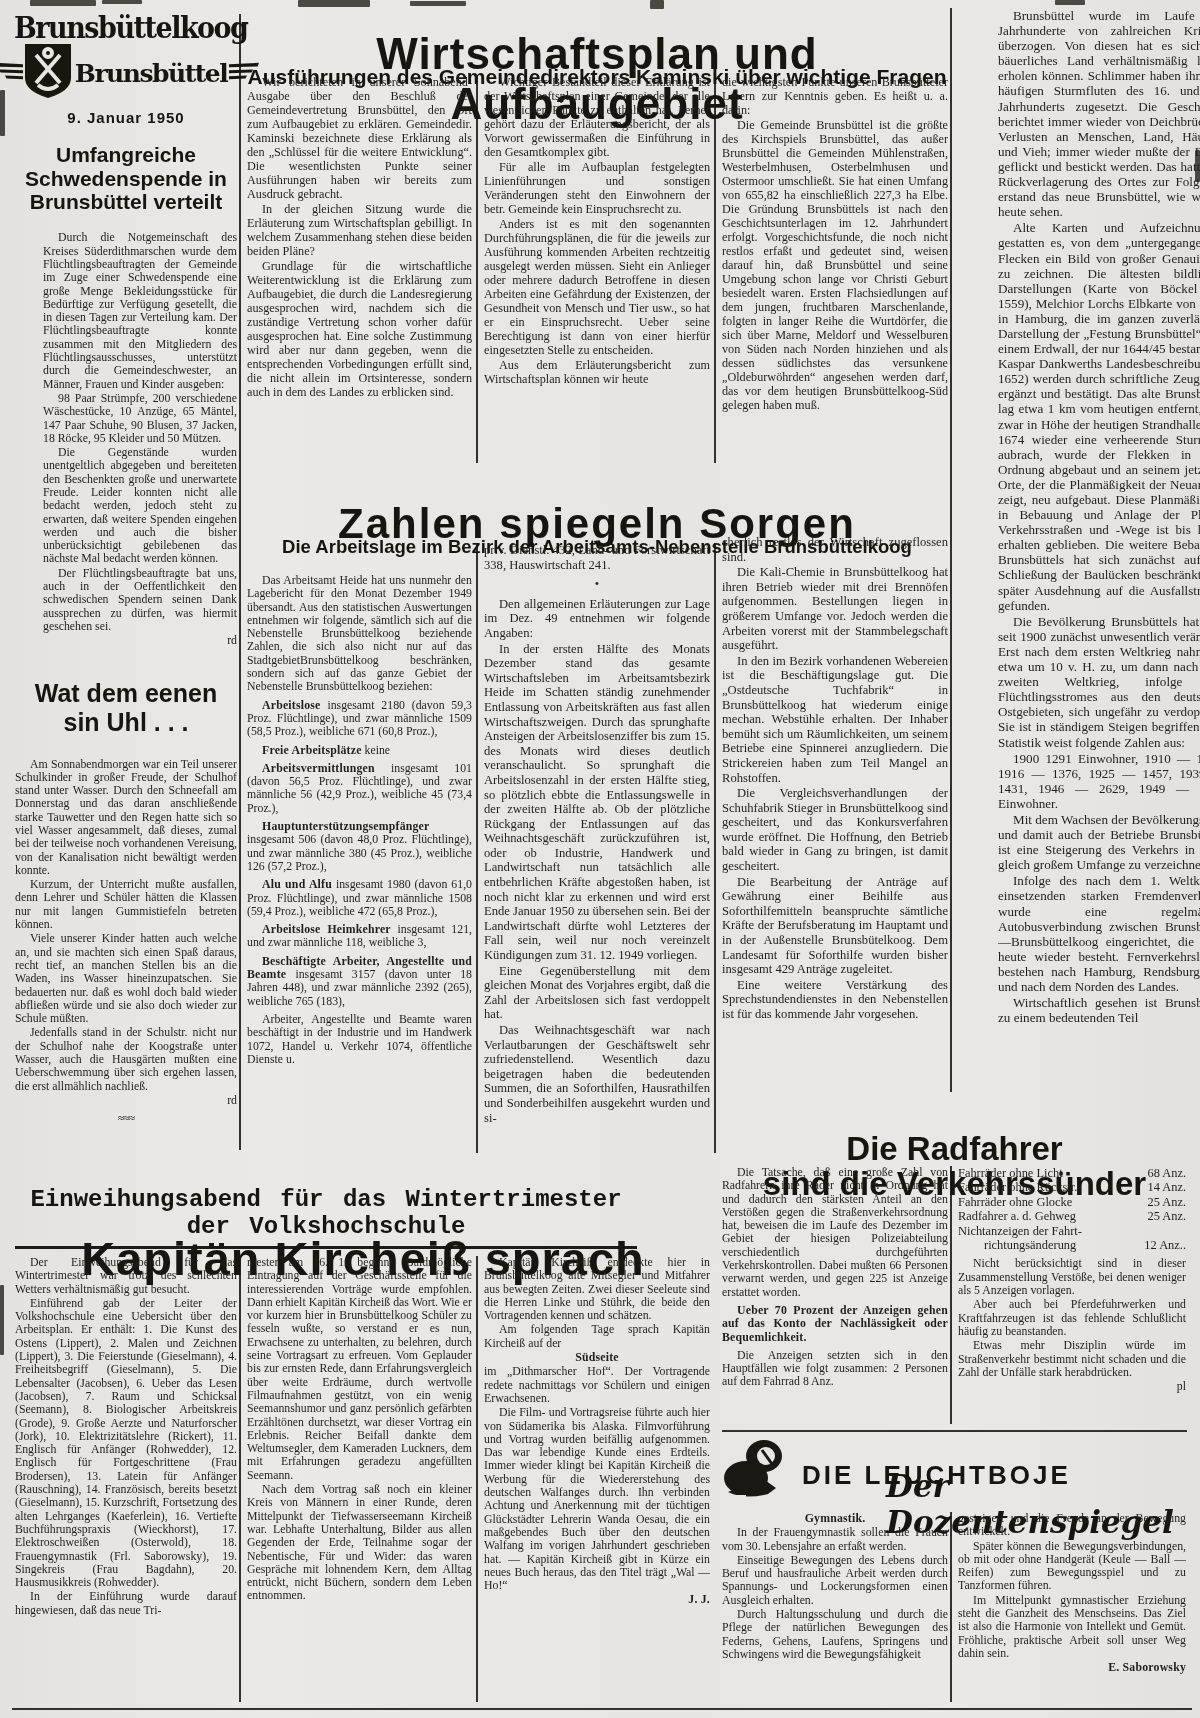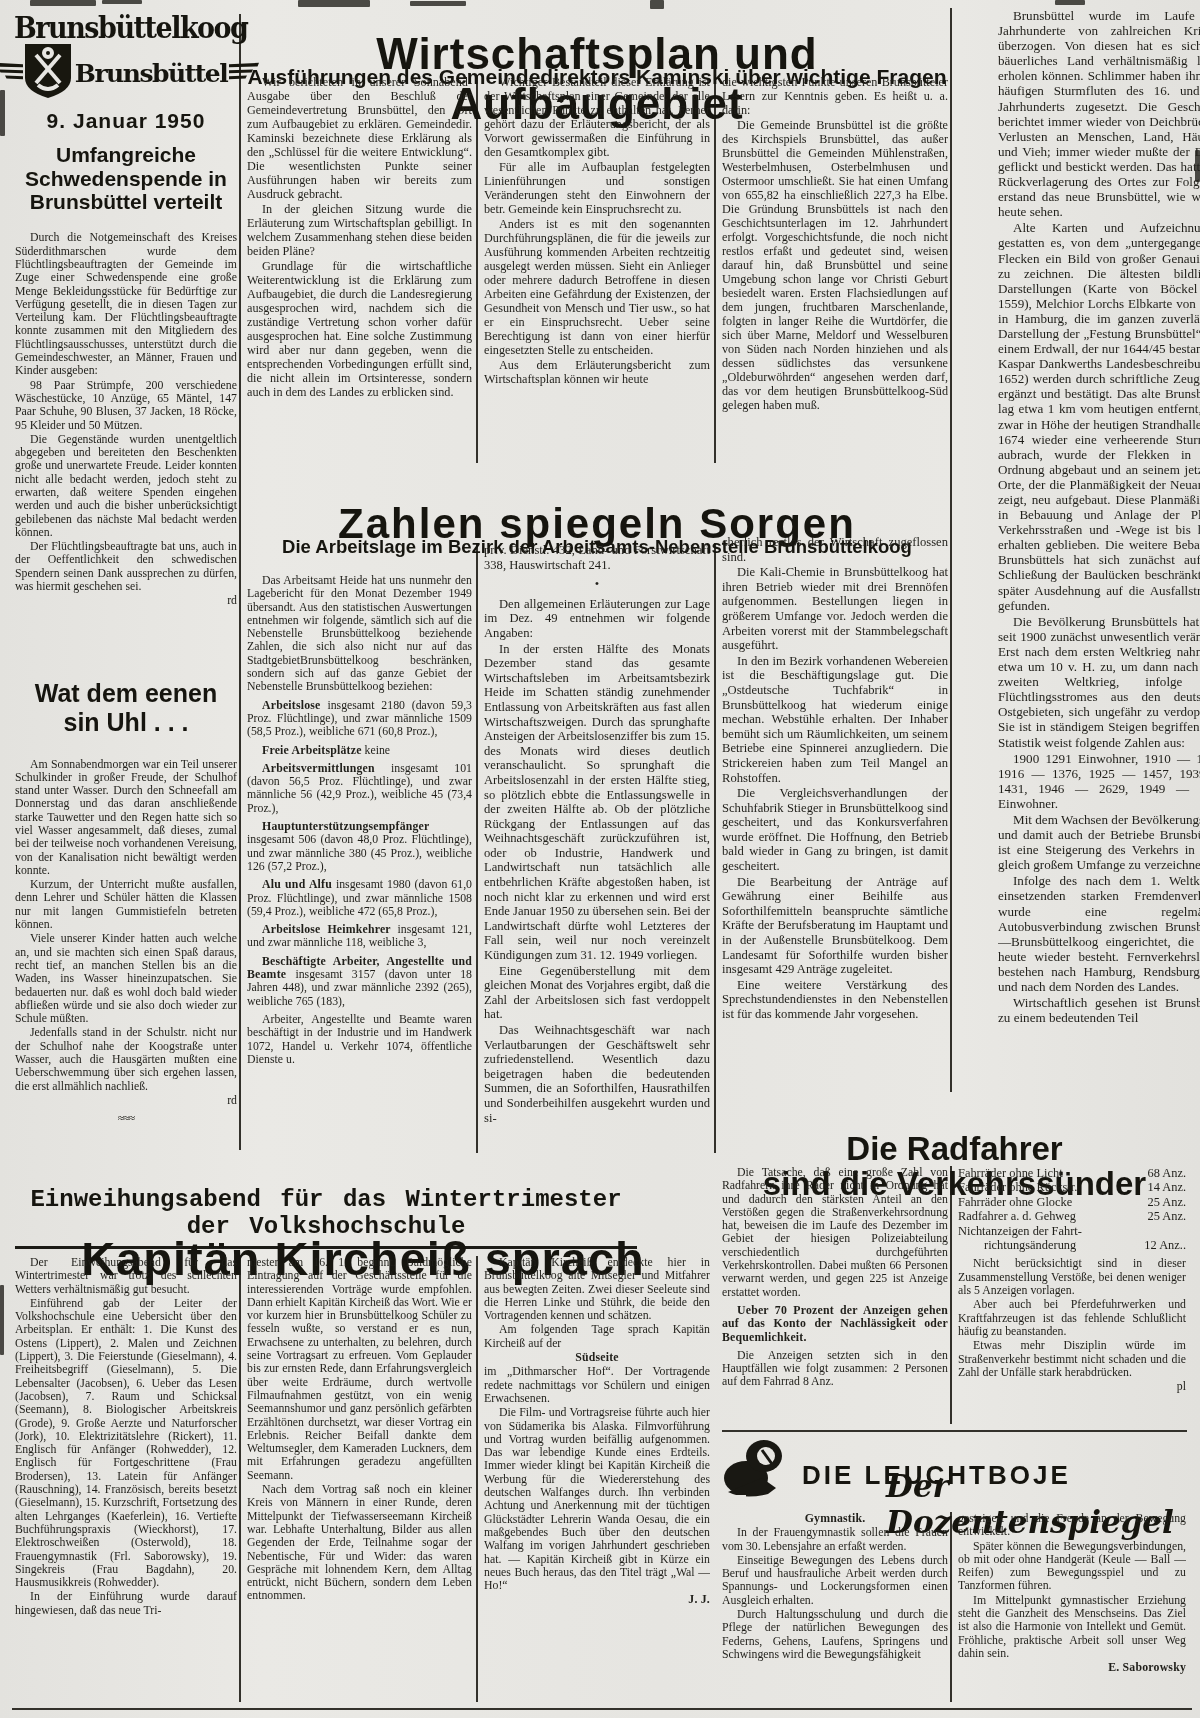--- a/index.html
+++ b/index.html
@@ -36,21 +36,21 @@
   .hl-kircheiss{font-size:47px;letter-spacing:1px;}
   .hl-schweden{font-size:21px;line-height:23.5px;}
   .hl-wat{font-size:25px;line-height:29px;}
   .hl-leucht{font-size:26px;letter-spacing:3px;text-align:left;}
   .script{position:absolute;font-family:"DejaVu Serif",serif;font-style:italic;font-weight:bold;font-size:31px;color:#16150f;}
   
   .masthead{position:absolute;left:14px;top:12px;width:224px;text-align:center;color:#16150f;}
   .mh1{font-family:"DejaVu Serif",serif;font-weight:bold;font-size:27px;letter-spacing:-1.5px;transform:scaleY(1.08);white-space:nowrap;}
   .mh-row{display:flex;align-items:center;justify-content:center;margin-top:2px;height:56px;}
   .mh2{font-family:"DejaVu Serif",serif;font-weight:bold;font-size:25px;letter-spacing:-1.5px;white-space:nowrap;margin:0 2px;}
-  .mh-date{margin-top:8px;font-family:"Liberation Sans",sans-serif;font-weight:bold;font-size:21px;letter-spacing:1px;}
+  .mh-date{margin-top:8px;font-family:"Liberation Sans",sans-serif;font-weight:bold;font-size:15px;letter-spacing:1px;}
   .divider-squiggle{letter-spacing:-1px;font-size:13px;}
 </style>
 </head>
 <body>
 
 <div class="page">
 
   <div class="artifact" style="left:30px;top:0;width:66px;height:6px;"></div>
   <div class="artifact" style="left:102px;top:0;width:40px;height:4px;"></div>
   <div class="artifact" style="left:298px;top:0;width:72px;height:7px;"></div>
@@ -99,21 +99,21 @@
         <svg width="30" height="26" viewBox="0 0 40 26" fill="#18170f">
             <path d="M40 2 L0 4 L0 8 L38 7 Z M32 11 L0 12 L0 16 L30 15 Z M24 19 L0 20 L0 24 L22 23 Z"></path>
           </svg>
       </span>
     </div>
     <div class="mh-date">9. Januar 1950</div>
   </header>
 
   <section class="abs" style="left:15px;top:126px;width:222px;">
     <h2 class="hl hl-schweden" style="position:static;">Umfangreiche Schwedenspende in Brunsbüttel verteilt</h2>
-    <div class="col small" style="position:static;height:456px;margin-top:6px;">
+    <div class="col small" style="position:static;height:456px;margin-top:6px;margin-left:28px;">
         <p class="para">Durch die Notgemeinschaft des Kreises Süderdithmarschen wurde dem Flüchtlingsbeauftragten der Gemeinde im Zuge einer Schwedenspende eine große Menge Bekleidungsstücke für Bedürftige zur Verfügung gesetellt, die in diesen Tagen zur Verteilung kam. Der Flüchtlingsbeauftragte konnte zusammen mit den Mitgliedern des Flüchtlingsausschusses, unterstützt durch die Gemeindeschwester, an Männer, Frauen und Kinder ausgeben:</p>
         <p class="para">98 Paar Strümpfe, 200 verschiedene Wäschestücke, 10 Anzüge, 65 Mäntel, 147 Paar Schuhe, 90 Blusen, 37 Jacken, 18 Röcke, 95 Kleider und 50 Mützen.</p>
         <p class="para">Die Gegenstände wurden unentgeltlich abgegeben und bereiteten den Beschenkten große und unerwartete Freude. Leider konnten nicht alle bedacht werden, jedoch steht zu erwarten, daß weitere Spenden eingehen werden und auch die bisher unberücksichtigt gebilebenen das nächste Mal bedacht werden können.</p>
         <p class="para">Der Flüchtlingsbeauftragte bat uns, auch in der Oeffentlichkeit den schwedischen Spendern seinen Dank aussprechen zu dürfen, was hiermit geschehen sei.</p>
         <p class="para right">rd</p>
       </div>
   </section>
 
   <section class="abs" style="left:15px;top:658px;width:222px;">
     <h2 class="hl hl-wat" style="position:static;">

